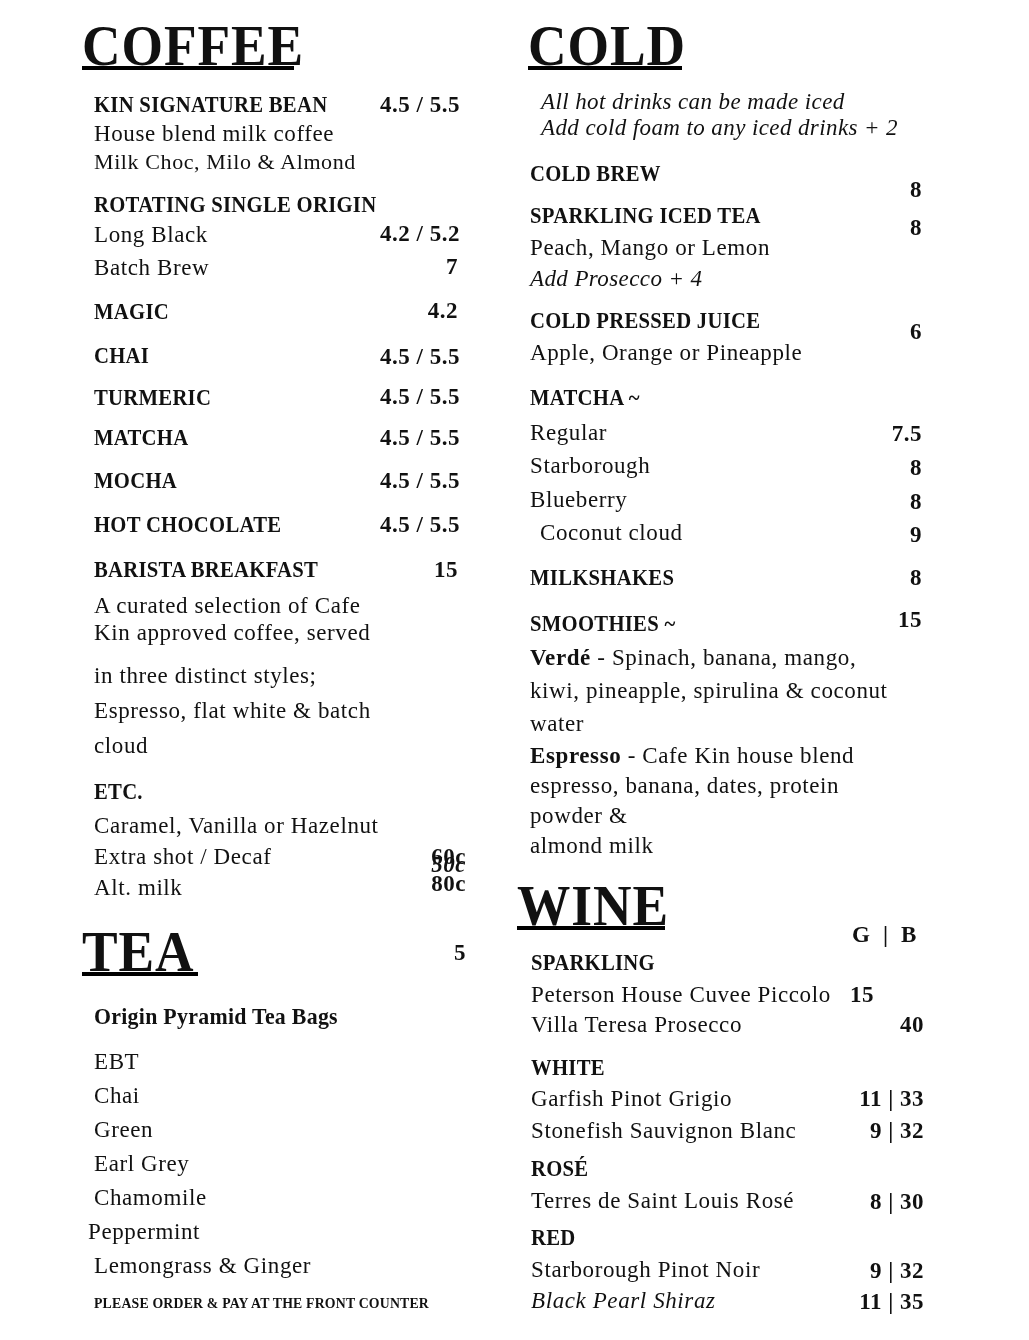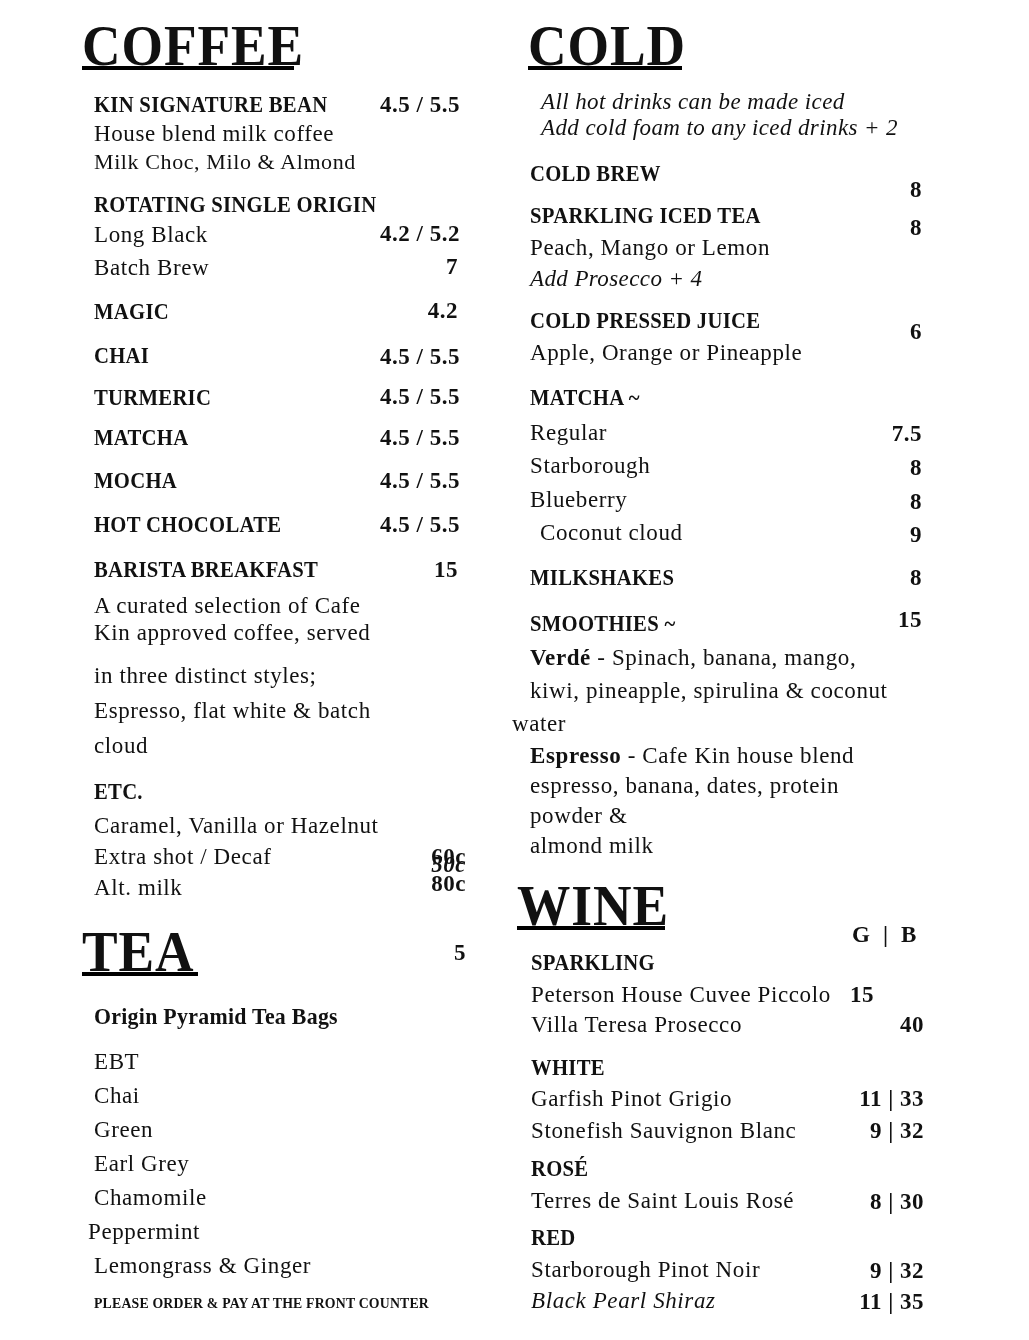--- a/index.html
+++ b/index.html
@@ -108,21 +108,21 @@
 <div class="abs price pr" style="left:860px;top:522px;width:62px;">9</div>
 
 <div class="abs cat" style="left:530px;top:565px;">MILKSHAKES</div>
 <div class="abs price pr" style="left:860px;top:565px;width:62px;">8</div>
 
 <div class="abs cat" style="left:530px;top:611px;">SMOOTHIES ~</div>
 <div class="abs price pr" style="left:860px;top:607px;width:62px;">15</div>
 
 <div class="abs txt" style="left:530px;top:645px;"><b class="inl">Verdé</b><span> - Spinach, banana, mango,</span></div>
 <div class="abs txt" style="left:530px;top:678px;">kiwi, pineapple, spirulina &amp; coconut</div>
-<div class="abs txt" style="left:512px;top:711px;">water</div>
+<div class="abs txt" style="left:530px;top:711px;">water</div>
 <div class="abs txt" style="left:530px;top:743px;"><b class="inl">Espresso</b><span> - Cafe Kin house blend</span></div>
 <div class="abs txt" style="left:530px;top:773px;">espresso, banana, dates, protein</div>
 <div class="abs txt" style="left:530px;top:803px;">powder &amp;</div>
 <div class="abs txt" style="left:530px;top:833px;">almond milk</div>
 
 <div class="abs h1" style="left:517px;top:876px;">WINE</div>
 <div class="h1-rule" style="left:517px;top:926px;width:148px;"></div>
 <div class="abs price" style="left:852px;top:922px;white-space:pre;">G  |  B</div>
 
 <div class="abs cat" style="left:531px;top:950px;">SPARKLING</div>

